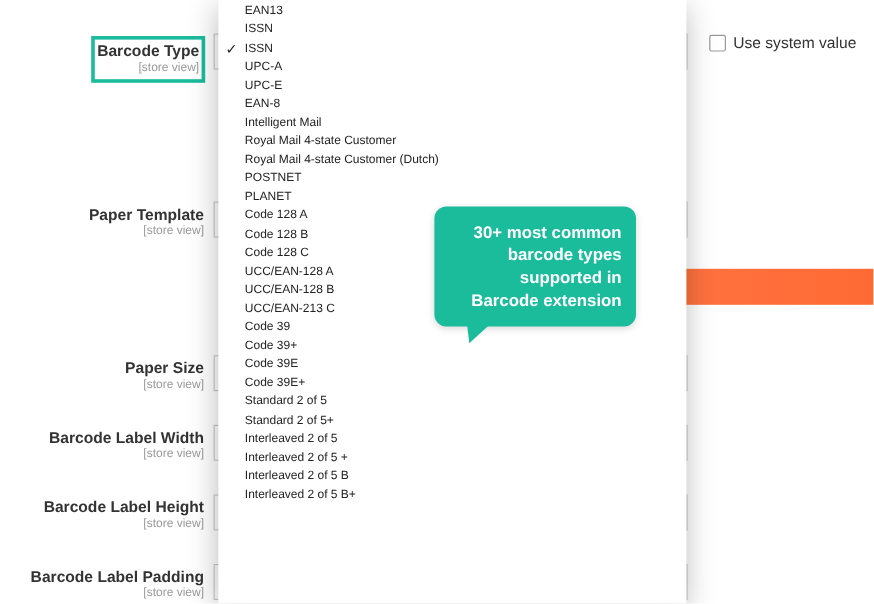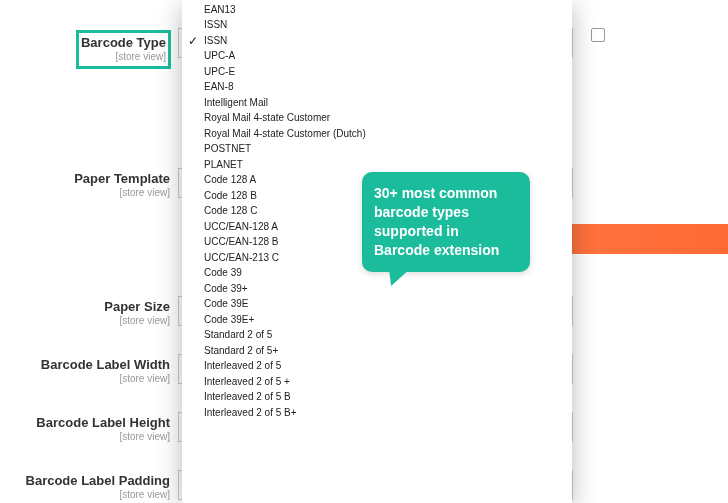--- a/index.html
+++ b/index.html
@@ -129,21 +129,21 @@
     position: absolute;
     left: 362px;
     top: 172px;
     width: 168px;
     background: #1abc9c;
     color: #fff;
     border-radius: 10px;
     padding: 12px 12px;
     font-size: 14px;
     font-weight: 600;
-    text-align: left;
+    text-align: right;
     line-height: 1.35;
     z-index: 3;
     box-shadow: 0 2px 6px rgba(0,0,0,0.15);
   }
   .callout::after {
     content: "";
     position: absolute;
     left: 24px;
     bottom: -14px;
     width: 0; height: 0;
@@ -165,20 +165,21 @@
       <span class="label-highlight">
         <span class="field-label">Barcode Type</span>
         <span class="scope">[store view]</span>
       </span>
     </div>
     <div class="input-col">
       <div class="faux-select"></div>
     </div>
     <div class="after-col">
       <span class="checkbox"></span>
+      <span>Use system value</span>
     </div>
   </div>
 
   <div style="height:70px"></div>
 
   <div class="row">
     <div class="label-col">
       <span class="field-label">Paper Template</span>
       <span class="scope">[store view]</span>
     </div>

